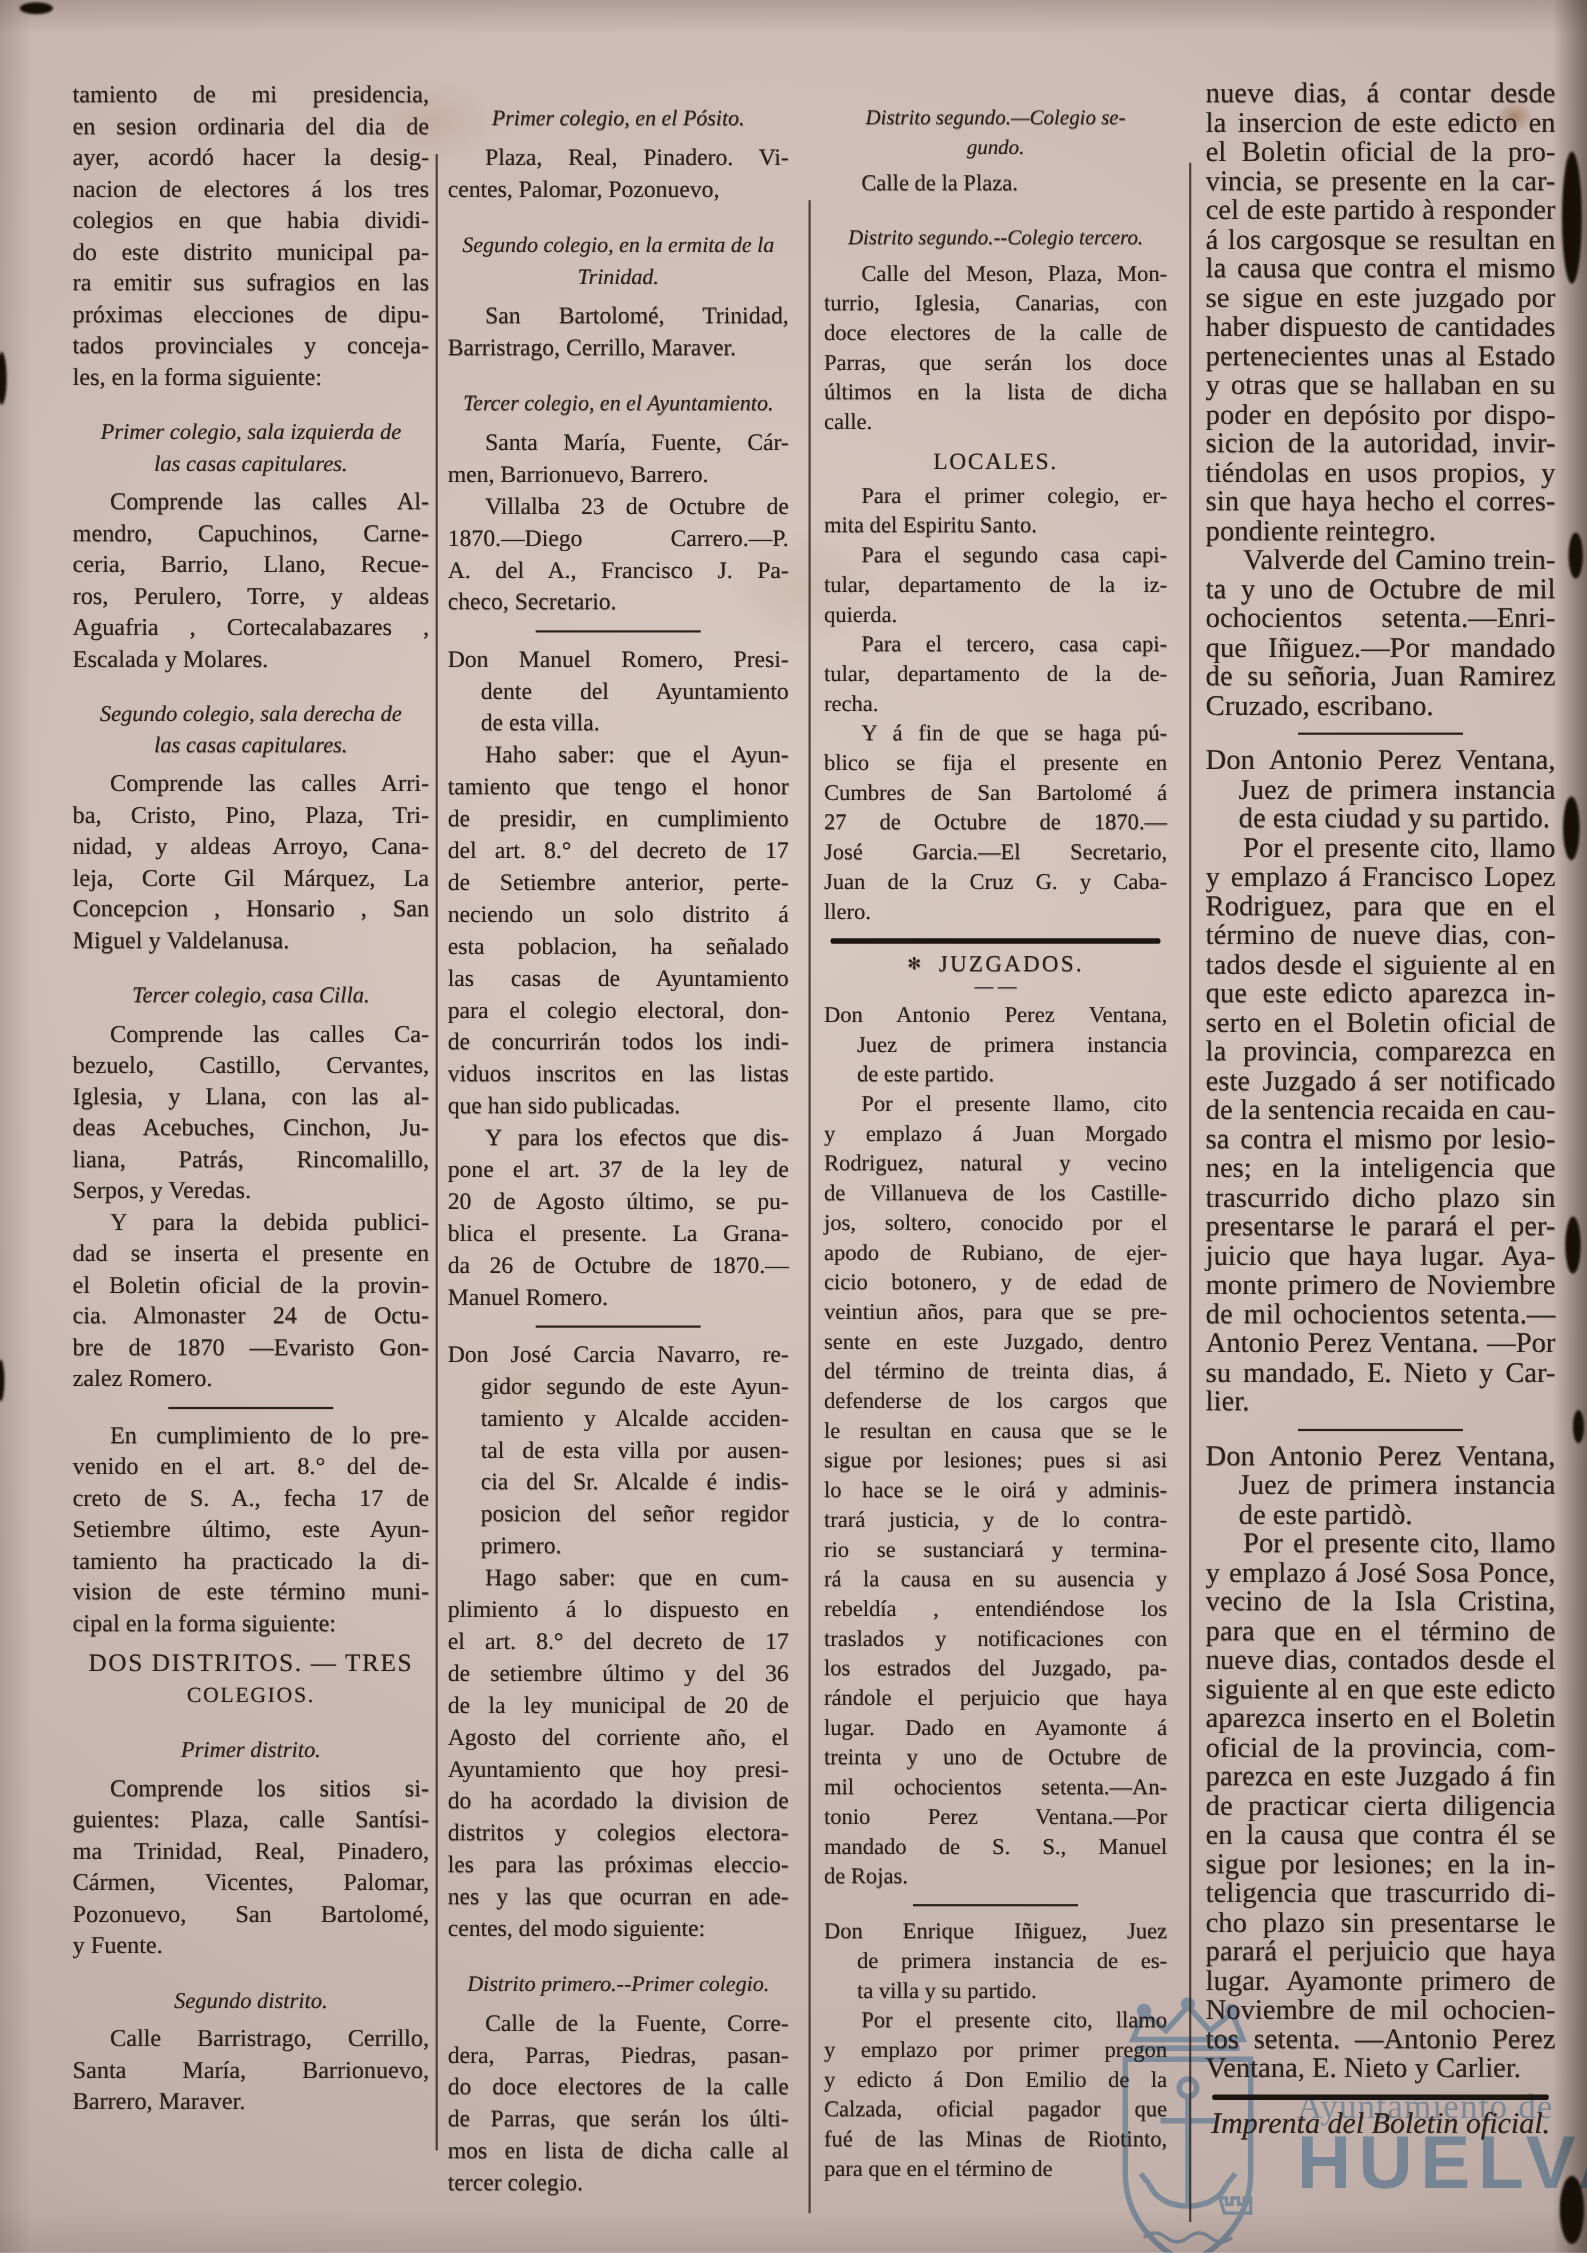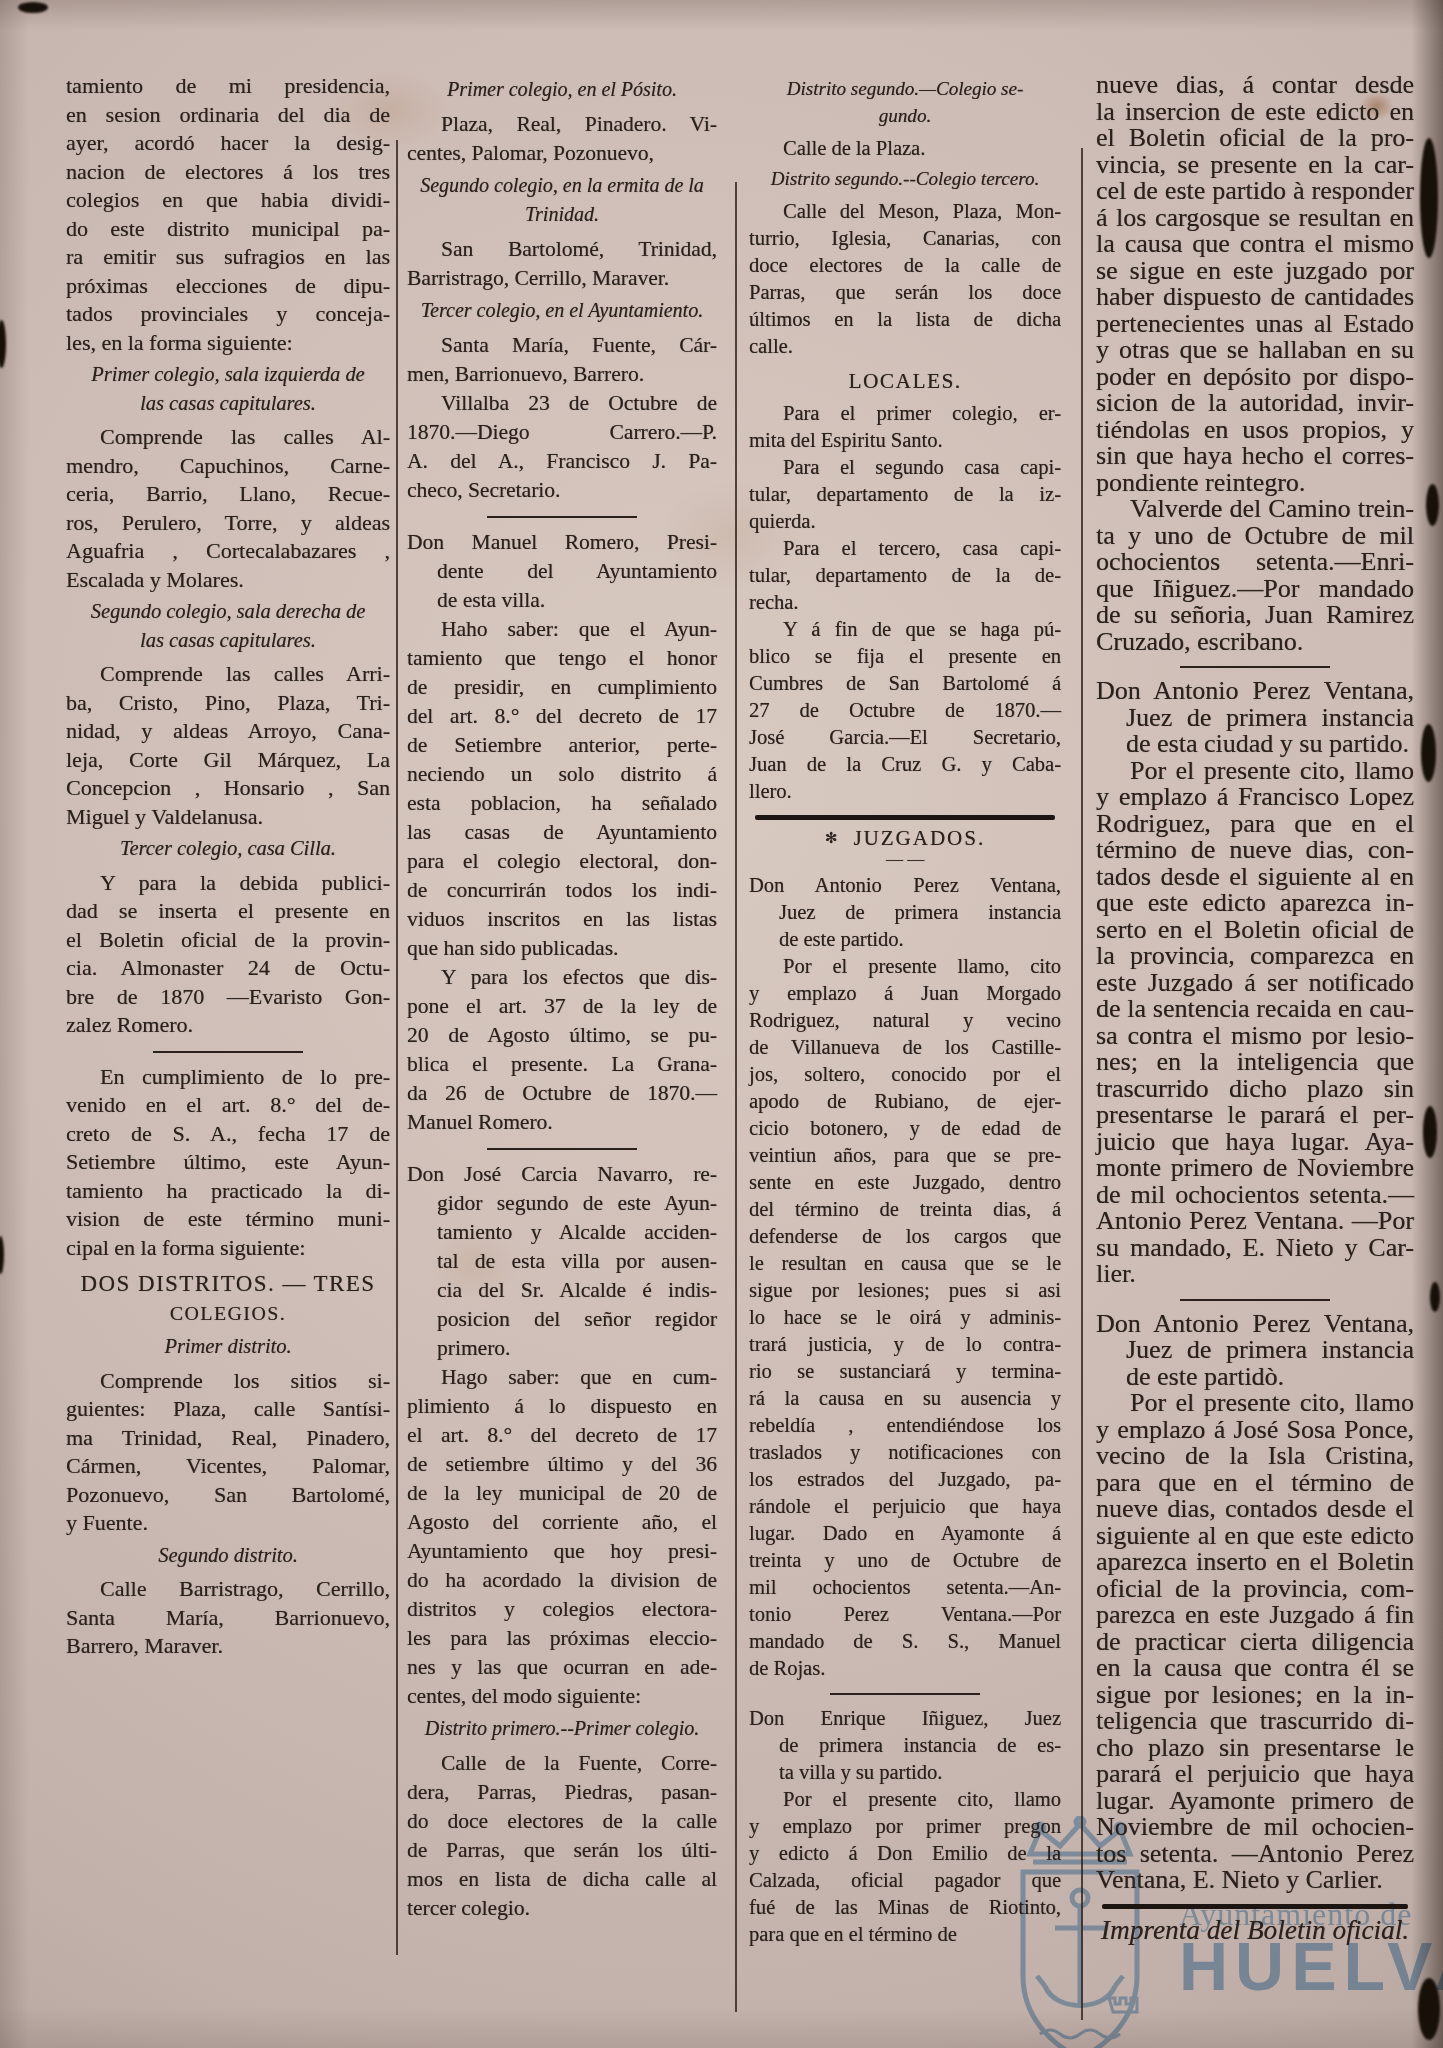--- a/index.html
+++ b/index.html
@@ -26,21 +26,21 @@
   #col4 .line{line-height:26.5px;}
 
   .line{text-align:justify;text-align-last:justify;}
   .line.last{text-align-last:left;}
   .block.p .line.first{padding-left:34px;}
   .block.p.noindent .line.first{padding-left:0;}
   .block.announce{margin-top:6px;}
   .block.announce .line{text-align-last:justify;}
   .block.announce .line:not(.first){padding-left:30px;}
   .block.announce .line.last{text-align-last:left;}
-  .block.heading{font-style:italic;margin:3px 0 6px;font-size:.93em;}
+  .block.heading{font-style:italic;margin:22px 0 6px;font-size:.93em;}
   .block.heading .line,
   .block.subheading .line,
   .block.footer .line{text-align:center;text-align-last:center;white-space:nowrap;}
   .block.subheading{margin:8px 0 5px;letter-spacing:1.5px;}
   .block.subheading .line.first{font-size:1.04em;}
   .block.subheading .line:not(.first){font-size:.9em;}
   .block.footer{font-style:italic;margin-top:8px;font-size:1.05em;}
 
   .rule{height:2px;background:#2a211d;width:150px;margin:11px auto 10px;}
   .thickrule{height:5px;background:#1d1511;width:96%;margin:10px auto 6px;border-radius:2px;}
@@ -134,20 +134,28 @@
         <div class="block p">
           <div class="line first">Comprende las calles Arri-</div>
           <div class="line">ba, Cristo, Pino, Plaza, Tri-</div>
           <div class="line">nidad, y aldeas Arroyo, Cana-</div>
           <div class="line">leja, Corte Gil Márquez, La</div>
           <div class="line">Concepcion , Honsario , San</div>
           <div class="line last">Miguel y Valdelanusa.</div>
         </div>
         <div class="block heading">
           <div class="line first last">Tercer colegio, casa Cilla.</div>
+        </div>
+        <div class="block p">
+          <div class="line first">Comprende las calles Ca-</div>
+          <div class="line">bezuelo, Castillo, Cervantes,</div>
+          <div class="line">Iglesia, y Llana, con las al-</div>
+          <div class="line">deas Acebuches, Cinchon, Ju-</div>
+          <div class="line">liana, Patrás, Rincomalillo,</div>
+          <div class="line last">Serpos, y Veredas.</div>
         </div>
         <div class="block p">
           <div class="line first">Y para la debida publici-</div>
           <div class="line">dad se inserta el presente en</div>
           <div class="line">el Boletin oficial de la provin-</div>
           <div class="line">cia. Almonaster 24 de Octu-</div>
           <div class="line">bre de 1870 —Evaristo Gon-</div>
           <div class="line last">zalez Romero.</div>
         </div>
         <div class="rule"></div>

